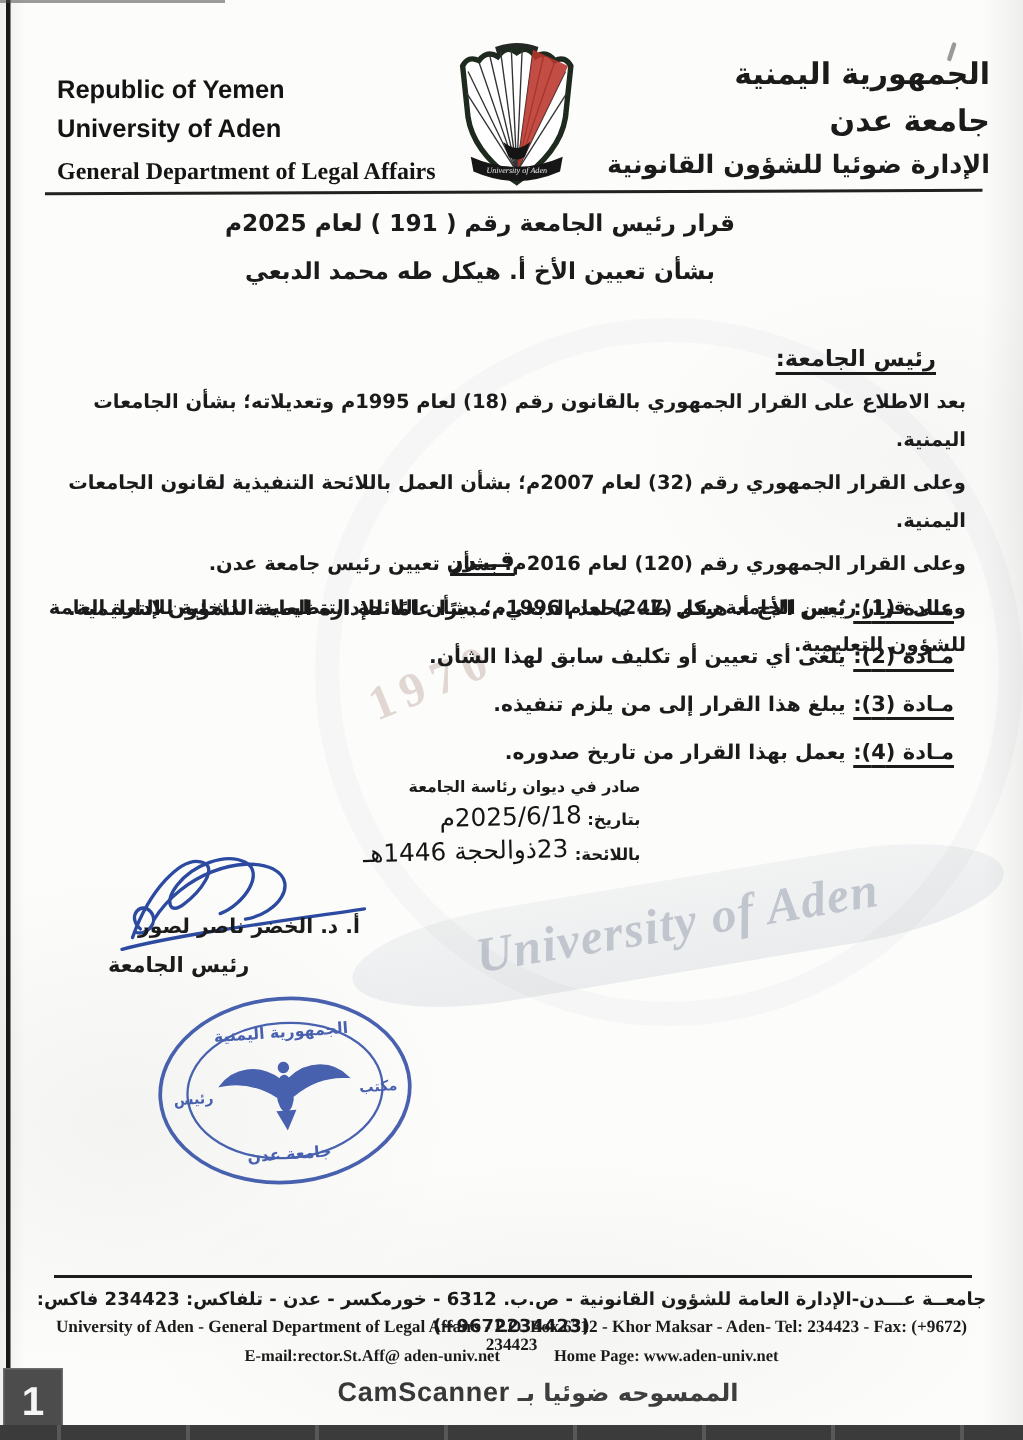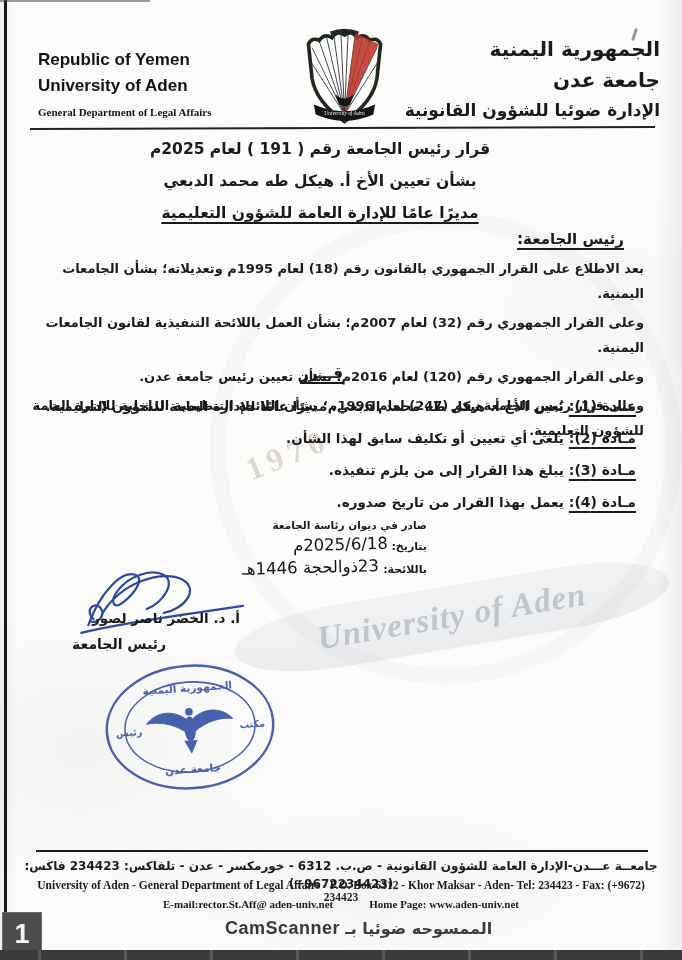--- a/index.html
+++ b/index.html
@@ -12,21 +12,21 @@
       linear-gradient(90deg, rgba(0,0,0,0.05), transparent 2.5%, transparent 96%, rgba(0,0,0,0.055)),
       #fcfcfb;}
   .abs{position:absolute;}
   
   .scan-edge{left:4px;top:0;width:3px;height:950px;background:#181818;}
   .top-line{left:0;top:0;width:150px;height:2px;background:#4a4a4a;opacity:.55;}
   .corner-mark{left:633px;top:28px;width:3px;height:13px;background:#9a9a9a;transform:rotate(18deg);border-radius:2px;}
   
   .header-en{left:38px;top:47px;color:#141414;}
   .header-en .en-sans{font-family:"Liberation Sans",sans-serif;font-weight:700;font-size:17px;line-height:26px;}
-  .header-en .en-serif{font-family:"Liberation Serif",serif;font-weight:700;font-size:11px;margin-top:7px;}
+  .header-en .en-serif{font-family:"Liberation Serif",serif;font-weight:700;font-size:16px;margin-top:7px;}
   .header-ar{right:22px;top:34px;text-align:right;direction:rtl;font-weight:700;}
   .header-ar .ar1,.header-ar .ar2{font-size:20px;line-height:31px;}
   .header-ar .ar3{font-size:17px;line-height:29px;}
   .header-rule{left:30px;top:127px;width:625px;height:2px;background:#222;transform:rotate(-0.2deg);}
   
   .title-block{left:20px;top:139px;width:600px;text-align:center;direction:rtl;font-weight:700;font-size:15.5px;}
   .title-block div{line-height:21px;margin-bottom:11px;}
   .u{text-decoration:underline;text-decoration-thickness:1.5px;text-underline-offset:4px;}
   
   .preamble{left:30px;right:38px;top:229px;direction:rtl;}
@@ -123,21 +123,20 @@
     <div class="ar1">الجمهورية اليمنية</div>
     <div class="ar2">جامعة عدن</div>
     <div class="ar3">الإدارة ضوئيا للشؤون القانونية</div>
   </div>
 
   <div class="abs header-rule"></div>
 
   <div class="abs title-block" dir="rtl">
     <div>قرار رئيس الجامعة رقم ( 191 ) لعام 2025م</div>
     <div>بشأن تعيين الأخ أ. هيكل طه محمد الدبعي</div>
-    <div class="u">مديرًا عامًا للإدارة العامة للشؤون التعليمية</div>
   </div>
 
   <div class="abs preamble" dir="rtl">
     <div class="pre-heading-row">
       <span class="u">رئيس الجامعة:</span>
     </div>
     <p>بعد الاطلاع على القرار الجمهوري بالقانون رقم (18) لعام 1995م وتعديلاته؛ بشأن الجامعات اليمنية.</p>
     <p>وعلى القرار الجمهوري رقم (32) لعام 2007م؛ بشأن العمل باللائحة التنفيذية لقانون الجامعات اليمنية.</p>
     <p>وعلى القرار الجمهوري رقم (120) لعام 2016م؛ بشأن تعيين رئيس جامعة عدن.</p>
     <p>وعلى قرار رئيس الجامعة رقم (247) لعام 1996م؛ بشأن اللائحة التنظيمية الداخلية للإدارة العامة للشؤون التعليمية.</p>

